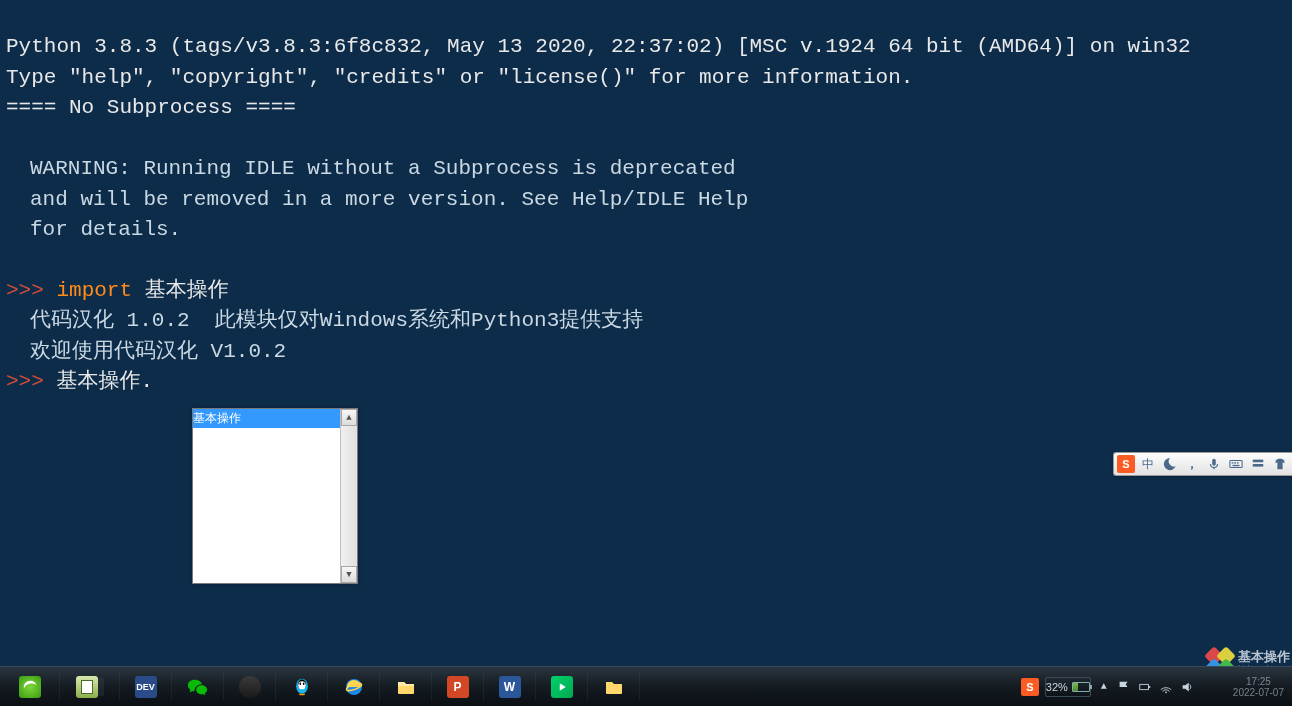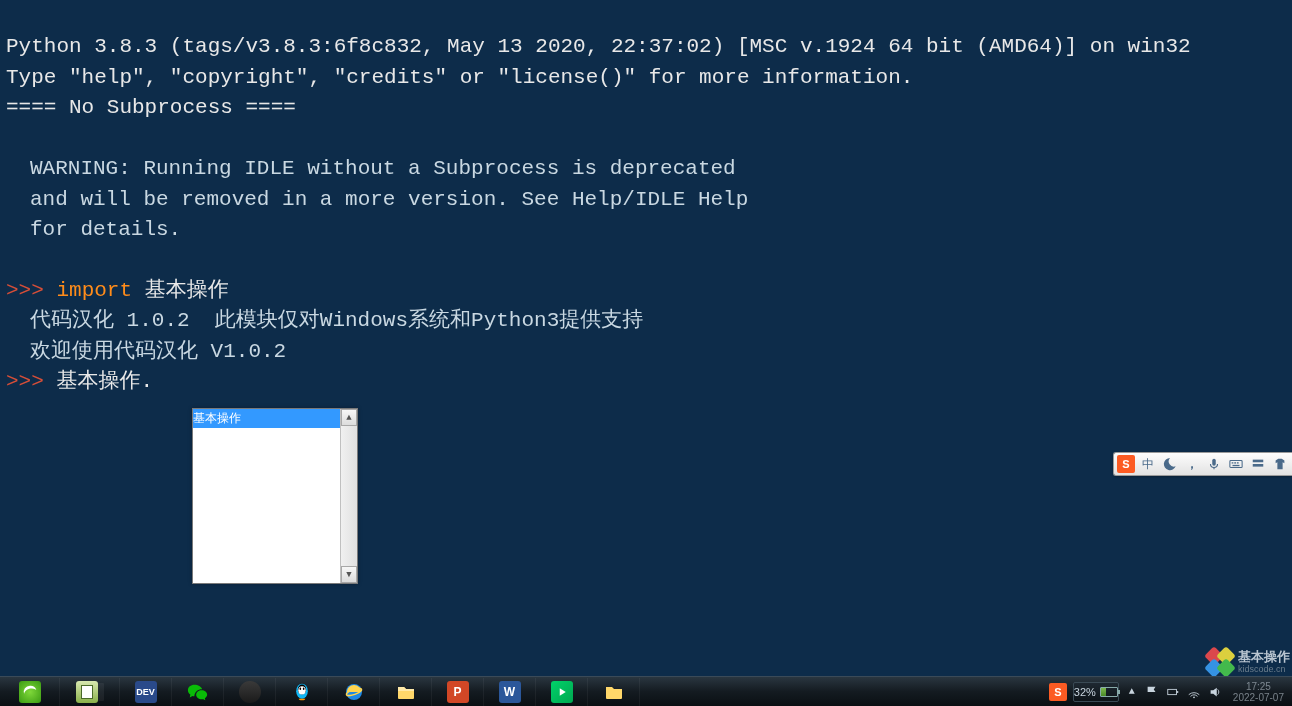--- a/index.html
+++ b/index.html
@@ -83,21 +83,21 @@
     width:18px; height:18px; display:flex; align-items:center; justify-content:center;
     font-size:12px; color:#4a6a8a; font-family:"Microsoft YaHei",Arial,sans-serif;
     cursor:pointer;
   }
   .ime-cell svg { width:14px; height:14px; }
 
   
   .taskbar {
     position: absolute;
     left:0; right:0; bottom:0;
-    height: 30px;
+    height: 40px;
     background: linear-gradient(to bottom, #2a3640 0%, #141b21 50%, #0a0f13 100%);
     display: flex;
     align-items: center;
     border-top:1px solid #3a4a58;
   }
   .task-items { display:flex; align-items:center; height:100%; }
   .task-btn {
     width: 52px; height: 28px;
     display:flex; align-items:center; justify-content:center;
     border-right: 1px solid rgba(255,255,255,0.05);
@@ -135,21 +135,21 @@
     display:flex; align-items:center; gap:4px;
     opacity:0.85;
     font-family:"Microsoft YaHei",Arial,sans-serif;
   }
   .wm-logo { width:28px; height:28px; position:relative; }
   .wm-petal { position:absolute; width:14px; height:14px; border-radius:3px; }
   .wm-text { display:flex; flex-direction:column; line-height:1; }
   .wm-text .t1{ color:#d8e0e8; font-size:13px; font-weight:bold; }
   .wm-text .t2{ color:#7a8a96; font-size:9px; margin-top:2px; font-family:Arial,sans-serif; }
 
-  .clock-area { display:flex; flex-direction:column; align-items:center; justify-content:flex-end; color:#c8d4de; font-size:10px; font-family:Arial,sans-serif; padding:0 4px; line-height:1.1; opacity:0.55;}
+  .clock-area { display:flex; flex-direction:column; align-items:center; justify-content:flex-end; color:#c8d4de; font-size:10px; font-family:Arial,sans-serif; padding:0 4px; line-height:1.1; opacity:0.55;margin-left:28px;}
 </style>
 </head>
 <body>
 
 <div class="terminal">
 <span>Python 3.8.3 (tags/v3.8.3:6f8c832, May 13 2020, 22:37:02) [MSC v.1924 64 bit (AMD64)] on win32</span>
 <span>Type "help", "copyright", "credits" or "license()" for more information.</span>
 <span>==== No Subprocess ====</span>
 <span></span>
 <span class="out">WARNING: Running IDLE without a Subprocess is deprecated</span>

